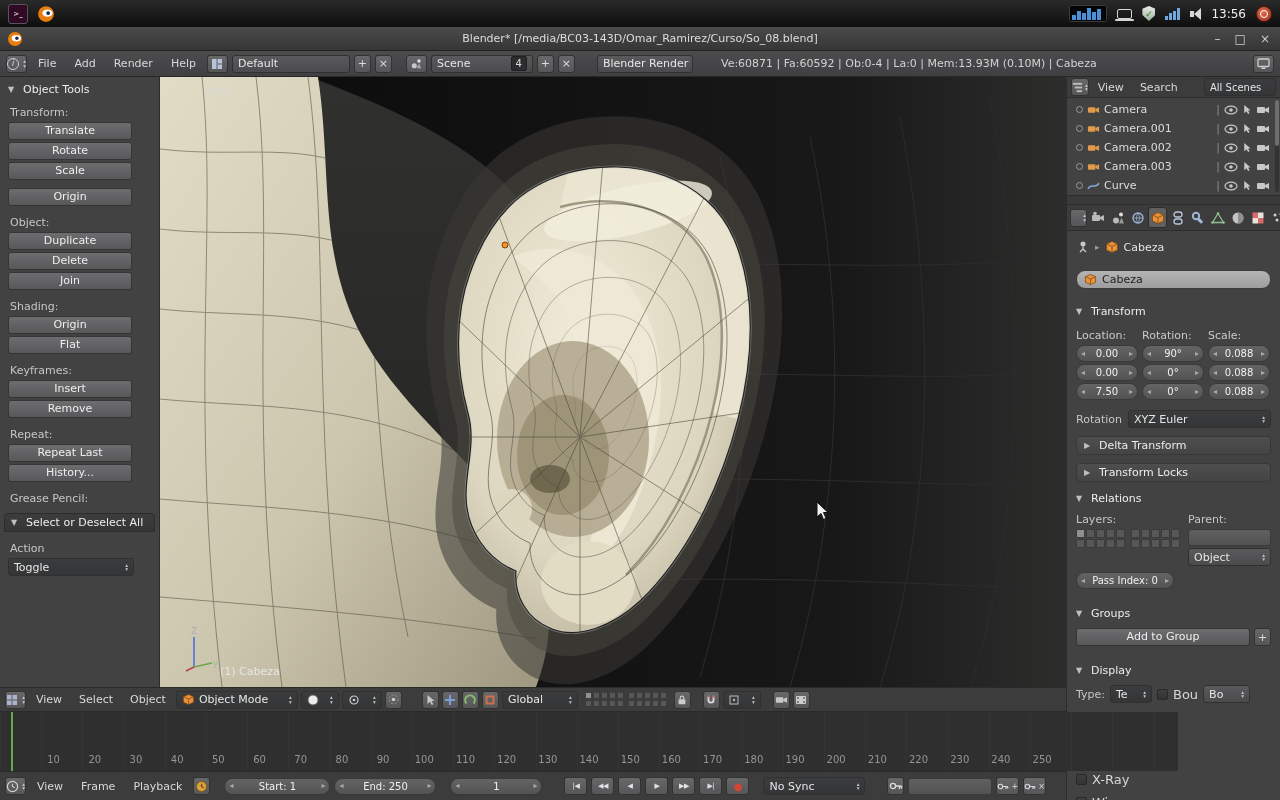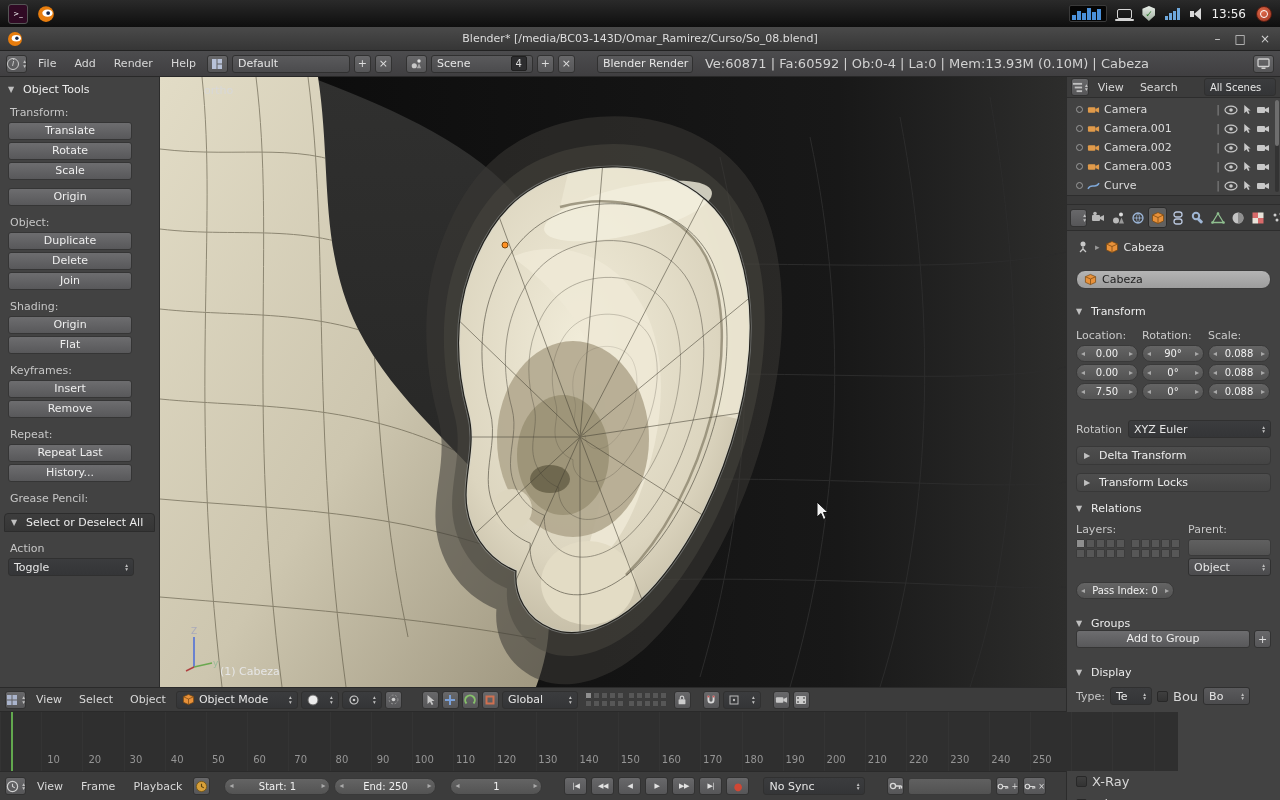--- a/index.html
+++ b/index.html
@@ -43,21 +43,21 @@
 .power{width:16px;height:16px;border-radius:50%;background:radial-gradient(circle at 40% 35%,#e06a4a,#9c3420);border:1px solid #5c1e12;display:flex;align-items:center;justify-content:center}
 .power::after{content:"";width:6px;height:6px;border:1.5px solid #fff;border-radius:50%}
 
 #titlebar{top:27px;left:0;width:1280px;height:24px;background:linear-gradient(#4a4a4a,#363636);border-bottom:1px solid #222;color:#dedede;display:flex;align-items:center;justify-content:center}
 #tb-logo{position:absolute;left:7px;top:4px}
 #tb-btns{position:absolute;right:10px;top:0;height:24px;display:flex;align-items:center;gap:14px;color:#cfcfcf;font-size:12px}
 
 #infobar{top:51px;left:0;width:1280px;height:26px;background:linear-gradient(#4c4c4e,#403f41);border-bottom:1px solid #282828;display:flex;align-items:center;gap:4px;padding:0 6px}
 .info-i{width:12px;height:12px;border:1px solid #ccc;border-radius:50%;font-size:8px;line-height:10px;text-align:center;font-style:italic}
 .badge{margin-left:auto;background:#2d2d2f;border:1px solid #202020;border-radius:2px;padding:0 4px;height:15px;line-height:14px;font-size:10px;color:#ddd}
-#stats{flex:1;margin-left:8px;color:#d2d2d2;white-space:nowrap;overflow:hidden;font-size:13px}
+#stats{flex:1;margin-left:24px;color:#d2d2d2;white-space:nowrap;overflow:hidden;font-size:11px}
 
 #toolshelf{top:77px;left:0;width:160px;height:610px;background:#424242;border-right:1px solid #2c2c2c;padding:6px 27px 0 8px;overflow:hidden}
 #toolshelf .lbl{margin:10px 0 3px 2px}
 #selhdr{margin:8px -23px 0 -4px;height:19px;background:linear-gradient(#3d3d3d,#353535);border:1px solid #2c2c2c;border-radius:4px 4px 0 0;display:flex;align-items:center;gap:6px;padding:0 6px;color:#ececec;white-space:nowrap;overflow:hidden}
 
 #viewport{top:77px;left:160px;width:906px;height:610px;background:#282828;overflow:hidden}
 #vp-view-label{position:absolute;left:44px;top:7px;color:#d8d8d8;font-size:11px}
 #vp-obj-label{position:absolute;left:60px;top:588px;color:#e6e6e6;font-size:11px}
 #vp-axis{position:absolute;left:12px;top:548px}
 #vp-cursor{position:absolute;left:656px;top:424px}
@@ -75,31 +75,31 @@
 #ptabs{height:26px;background:#3c3c3c;border-bottom:1px solid #2d2d2d;display:flex;align-items:center;gap:1px;padding:0 3px}
 .ptab{width:19px;height:21px;border-radius:3px;display:flex;align-items:center;justify-content:center;flex:none}
 .ptab.active{background:#606060;border:1px solid #2c2c2c}
 #pbody{padding:0 9px;position:relative}
 .bc{display:flex;align-items:center;gap:5px;height:18px;margin-top:7px;color:#e2e2e2}
 .bcarrow{color:#9a9a9a;font-size:9px}
 .namef{margin-top:14px;height:19px;background:linear-gradient(#b4b4b4,#9d9d9d);border:1px solid #3c3c3c;border-radius:9px;display:flex;align-items:center;gap:5px;padding:0 7px;color:#1c1c1c}
 .mt16{margin-top:16px}.mt10{margin-top:10px}.mt6{margin-top:6px}
 #tlabels{display:grid;grid-template-columns:62px 62px 62px;gap:4px;margin-top:11px;color:#c9c9c9}
 #tgrid{display:grid;grid-template-columns:62px 62px 62px;gap:2px 4px;margin-top:3px}
-#rotmode{display:flex;align-items:center;gap:6px;margin-top:20px}
+#rotmode{display:flex;align-items:center;gap:6px;margin-top:10px}
 #rotmode .drop{flex:1}
 .phdr.closedp{margin-top:8px;height:19px;background:linear-gradient(#4e4e4e,#444);border:1px solid #383838;border-radius:4px;padding:0 7px}
 #relgrid{display:grid;grid-template-columns:104px 1fr;gap:8px;margin-top:8px}
 .lay-wrap{display:flex;gap:6px;margin-top:3px}
 .lgrid{display:grid;grid-template-columns:repeat(5,9px);grid-auto-rows:9px;gap:1px}
 .lcell{background:#575757;border:1px solid #3b3b3b;border-radius:1px}
 .lcell.on{background:#8f8f8f}
 #parentcol .pfield{margin-top:3px}
 #parentcol .drop{margin-top:2px}
-#grouprow{display:flex;gap:4px;align-items:center}
+#grouprow{display:flex;gap:4px;margin-top:8px;align-items:center}
 #typerow{display:flex;align-items:center;gap:5px;margin-top:8px}
 .two{display:grid;grid-template-columns:1fr;gap:4px;margin-top:8px}
 
 #v3dheader{top:687px;left:0;width:1066px;height:25px;background:#3c3c3c;border-top:1px solid #2a2a2a;border-bottom:1px solid #2a2a2a;display:flex;align-items:center;gap:3px;padding:0 5px}
 .minigrid{display:flex;gap:4px;margin:0 4px}
 .minigrid .lgrid{grid-template-columns:repeat(5,7px);grid-auto-rows:7px}
 
 #timeline{top:712px;left:0;width:1178px;height:59px;background:#2f2f2f;background-image:repeating-linear-gradient(90deg,#343434 0,#343434 1px,transparent 1px,transparent 41.2px)}
 #tl-frameline{position:absolute;left:11px;top:0;width:2px;height:59px;background:#62a84e}
 #tl-ruler{position:absolute;left:33px;top:42px;width:1030px;display:flex;color:#959595;font-size:10px}

